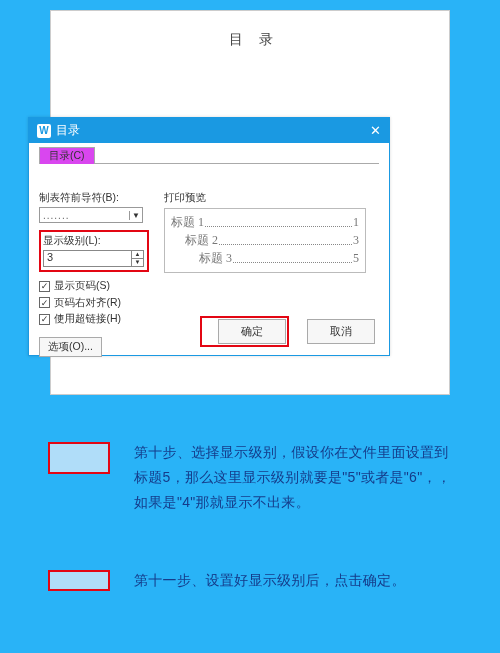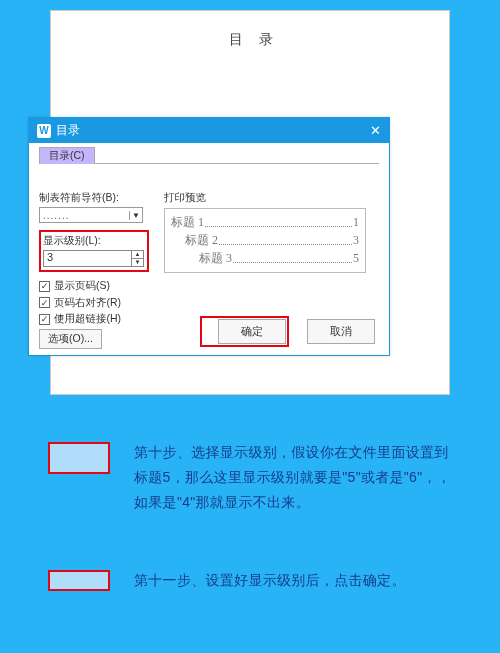--- a/index.html
+++ b/index.html
@@ -60,21 +60,21 @@
       font-size: 10.5px;
       color: #333;
     }
     .tab-label {
       display: inline-block;
       border: 1px solid #aaa;
       border-bottom: none;
       padding: 1px 9px;
       font-size: 10.5px;
       position: relative;
-      background: #c4b5fd;
+      background: #d946ef;
       z-index: 2;
     }
     .tab-underline {
       border-top: 1px solid #aaa;
       margin-top: -1px;
     }
     .left-col {
       position: absolute;
       left: 10px; top: 48px;
       width: 110px;
@@ -124,20 +124,21 @@
       display: flex; align-items: center;
       gap: 4px; margin-bottom: 2.5px;
       font-size: 10.5px;
     }
     .check-box {
       width: 11px; height: 11px; border: 1px solid #666;
       display: flex; align-items: center; justify-content: center;
       font-size: 9px; color: #333;
     }
     .opts-btn {
+      margin-top: 8px;
       border: 1px solid #aaa;
       display: inline-block;
       padding: 2px 8px;
       font-size: 10.5px;
       background: #f7f7f7;
     }
     .preview-col {
       position: absolute;
       left: 135px; top: 48px;
       width: 202px;

